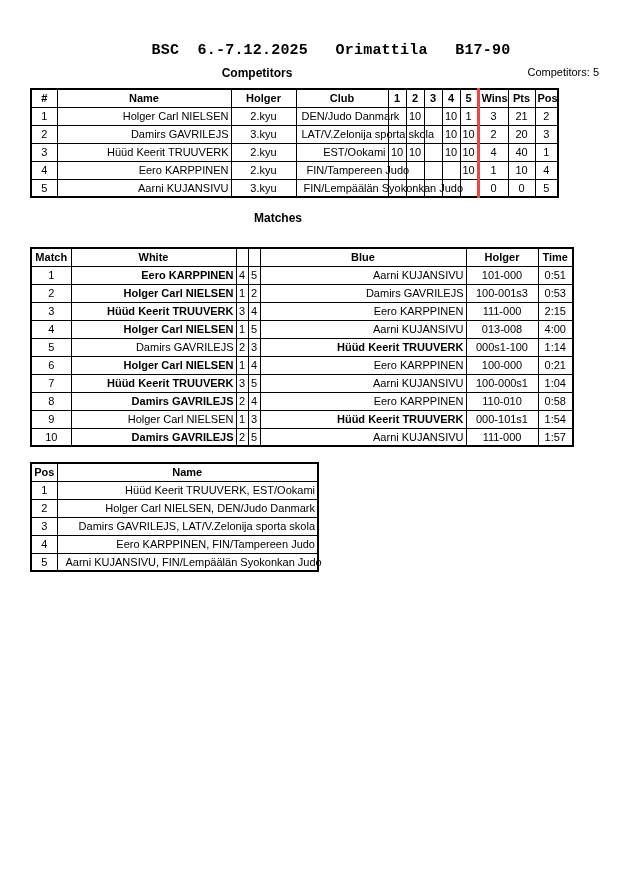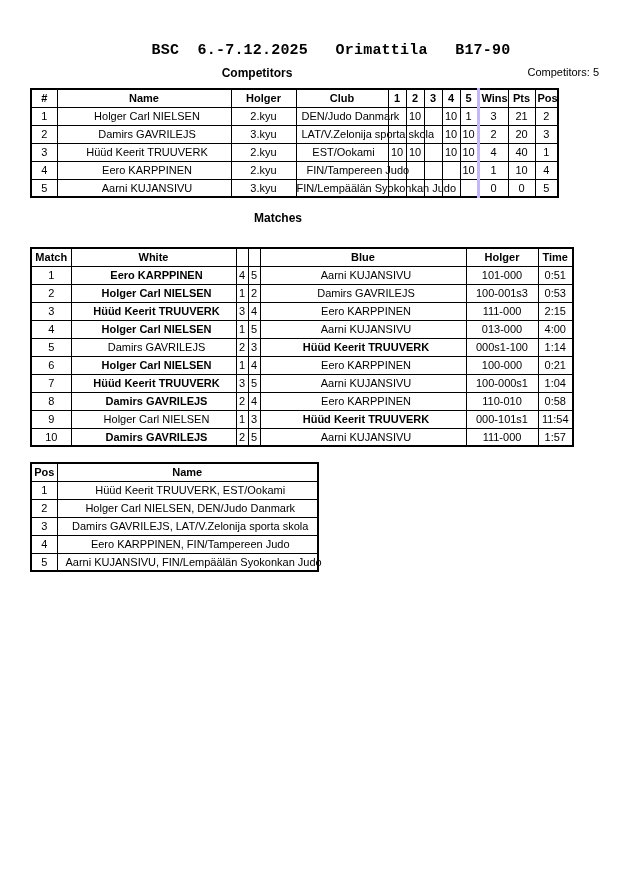--- a/index.html
+++ b/index.html
@@ -52,26 +52,26 @@
     height: 18px;
     padding: 0 2px;
     white-space: nowrap;
   }
   td {
     height: 18px;
     padding: 0 2px;
     text-align: center;
     white-space: nowrap;
   }
-  td.left { text-align: center; padding-left: 8px; }
+  td.left { text-align: right; padding-left: 8px; }
   .tbl-competitors { top: 88px;  left: 30px; width: 527px; }
   .tbl-matches     { top: 230px; left: 30px; width: 542px; margin-top: 17px; }
   .tbl-results     { top: 462px; left: 30px; width: 287px; }
   
-  .tbl-competitors .stats-sep { border-left: 3px solid #c4b5fd; }
+  .tbl-competitors .stats-sep { border-left: 3px solid #ef4444; }
   .overflow-text {
     position: relative;
     z-index: 5;
     white-space: nowrap;
     background: transparent;
   }
   .bold { font-weight: bold; }
 </style>
 </head>
 <body>
@@ -171,21 +171,21 @@
           <td>10</td>
           <td class="stats-sep">1</td>
           <td>10</td>
           <td>4</td>
         </tr>
 
         <tr>
           <td>5</td>
           <td class="left">Aarni KUJANSIVU</td>
           <td>3.kyu</td>
-          <td class="left" style="padding-left:0;"><span class="overflow-text">FIN/Lempäälän Syokonkan Judo</span></td>
+          <td class="left" style="padding-left:7px;"><span class="overflow-text">FIN/Lempäälän Syokonkan Judo</span></td>
           <td></td>
           <td></td>
           <td></td>
           <td></td>
           <td></td>
           <td class="stats-sep">0</td>
           <td>0</td>
           <td>5</td>
         </tr>
 
@@ -244,21 +244,21 @@
           <td>111-000</td>
           <td>2:15</td>
         </tr>
 
         <tr>
           <td>4</td>
           <td class="left bold">Holger Carl NIELSEN</td>
           <td>1</td>
           <td>5</td>
           <td class="left">Aarni KUJANSIVU</td>
-          <td>013-000</td>
+          <td>013-008</td>
           <td>4:00</td>
         </tr>
 
         <tr>
           <td>5</td>
           <td class="left">Damirs GAVRILEJS</td>
           <td>2</td>
           <td>3</td>
           <td class="left bold">Hüüd Keerit TRUUVERK</td>
           <td>000s1-100</td>
@@ -295,21 +295,21 @@
           <td>0:58</td>
         </tr>
 
         <tr>
           <td>9</td>
           <td class="left">Holger Carl NIELSEN</td>
           <td>1</td>
           <td>3</td>
           <td class="left bold">Hüüd Keerit TRUUVERK</td>
           <td>000-101s1</td>
-          <td>11:54</td>
+          <td>1:54</td>
         </tr>
 
         <tr>
           <td>10</td>
           <td class="left bold">Damirs GAVRILEJS</td>
           <td>2</td>
           <td>5</td>
           <td class="left">Aarni KUJANSIVU</td>
           <td>111-000</td>
           <td>1:57</td>

